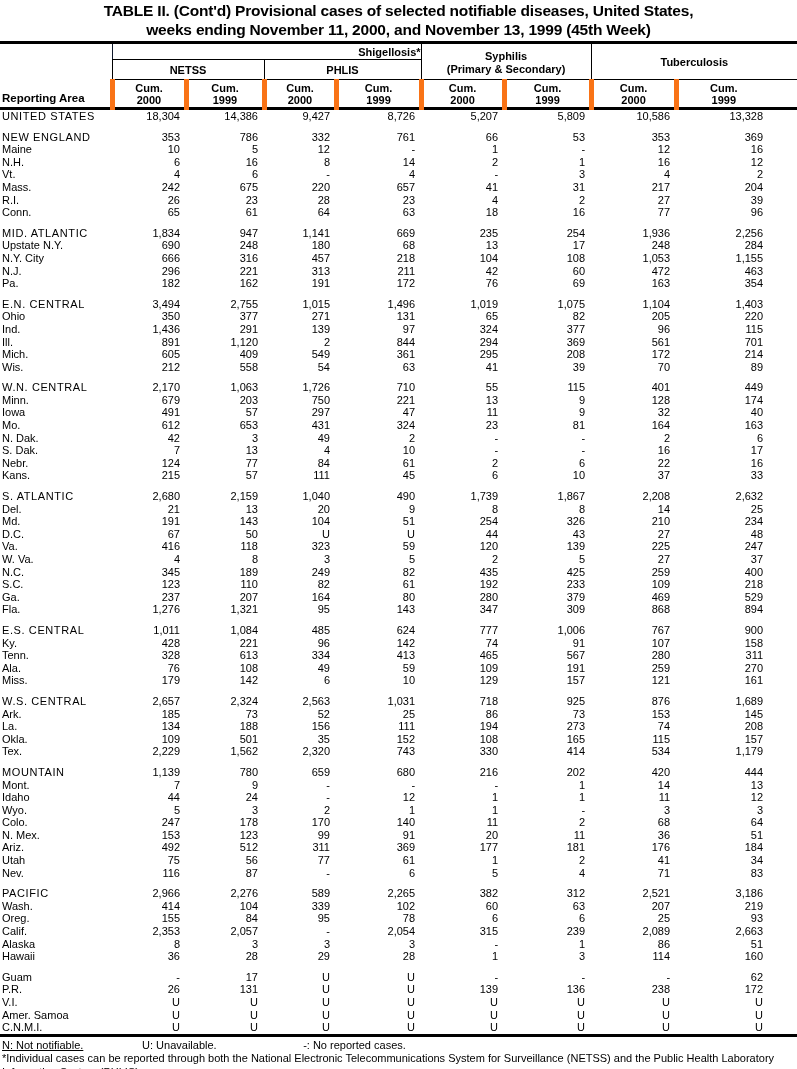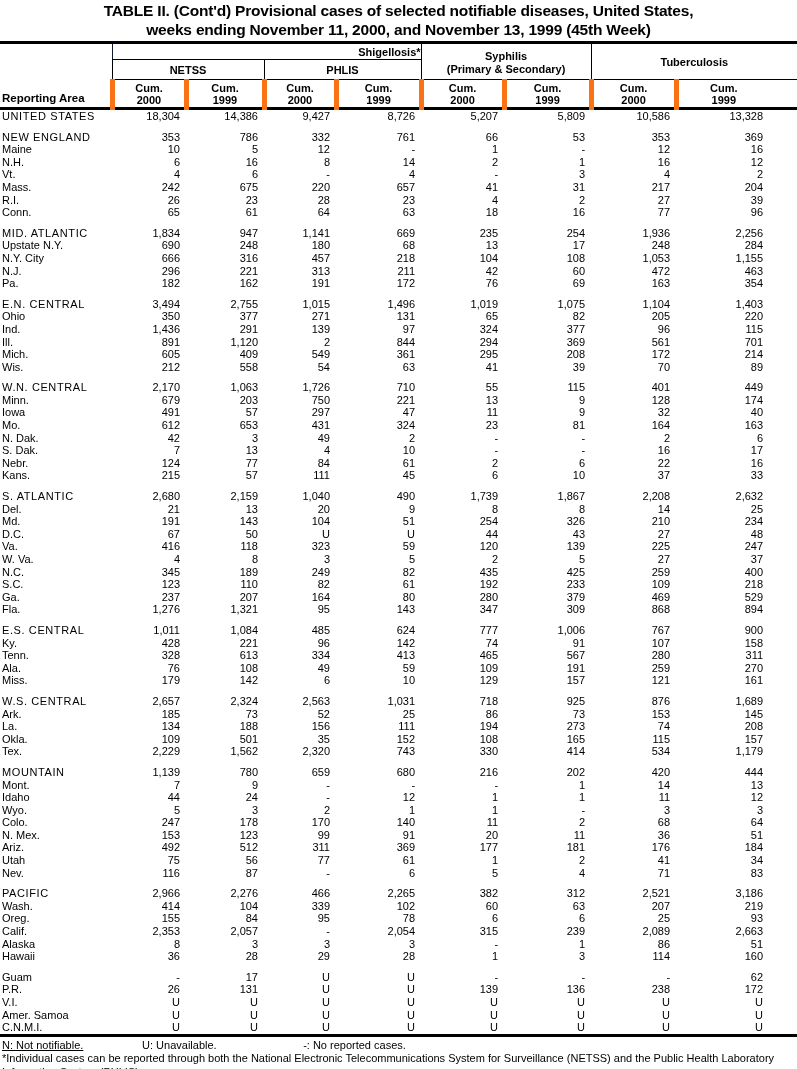--- a/index.html
+++ b/index.html
@@ -712,21 +712,21 @@
           <td class="num">6</td>
           <td class="num">5</td>
           <td class="num">4</td>
           <td class="num">71</td>
           <td class="num last">83</td>
         </tr>
         <tr class="region gap">
           <td class="area">PACIFIC</td>
           <td class="num">2,966</td>
           <td class="num">2,276</td>
-          <td class="num">466</td>
+          <td class="num">589</td>
           <td class="num">2,265</td>
           <td class="num">382</td>
           <td class="num">312</td>
           <td class="num">2,521</td>
           <td class="num last">3,186</td>
         </tr>
         <tr class="state">
           <td class="area">Wash.</td>
           <td class="num">414</td>
           <td class="num">104</td>

